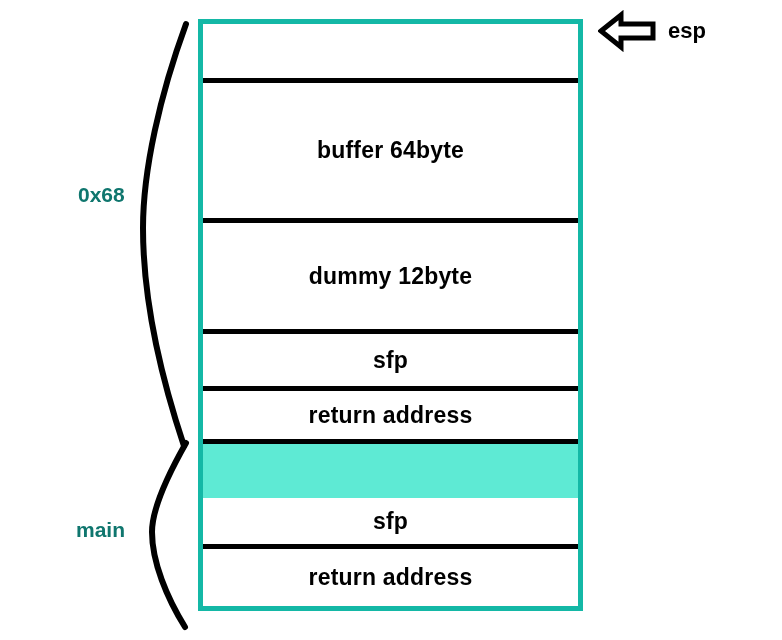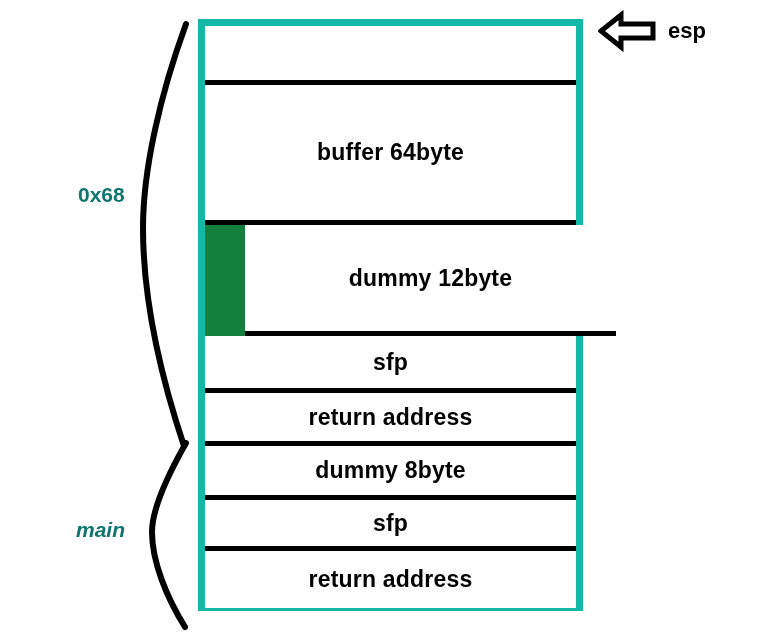--- a/index.html
+++ b/index.html
@@ -23,23 +23,23 @@
     height: 640px;
   }
 
   
   .stack-box {
     position: absolute;
     left: 198px;
     top: 19px;
     width: 385px;
     height: 592px;
-    border: 7px solid #14b8a6;
+    border: 5px solid #14b8a6;
     box-sizing: border-box;
-    background: #15803d;
+    background: #5eead4;
   }
 
   .stack-row {
     position: absolute;
     left: 0;
     width: 100%;
     box-sizing: border-box;
     display: flex;
     align-items: center;
     justify-content: center;
@@ -76,21 +76,20 @@
     white-space: nowrap;
     line-height: 1;
   }
   #label-0x68 {
     left: 78px;
     top: 184px;
   }
   #label-main {
     left: 76px;
     top: 519px;
-    font-style: italic;
   }
 
   
   .pointer {
     position: absolute;
     display: flex;
     align-items: center;
     height: 44px;
     justify-content: flex-end;
   }
@@ -130,35 +129,32 @@
   <div class="stack-box">
 
     <div class="stack-row" style="top:0px;height:59px;">
       <span class="row-label"></span>
     </div>
 
     <div class="stack-row" style="top:59px;height:140px;">
       <span class="row-label">buffer 64byte</span>
     </div>
 
-    <div class="stack-row" style="top:199px;height:111px;margin-left:40px;">
+    <div class="stack-row" style="top:199px;height:111px;">
       <span class="row-label">dummy 12byte</span>
     </div>
 
     <div class="stack-row" style="top:310px;height:57px;">
       <span class="row-label">sfp</span>
     </div>
 
     <div class="stack-row" style="top:367px;height:53px;">
       <span class="row-label">return address</span>
     </div>
 
-    <div class="stack-row" style="top:420px;height:54px;">
-      <span class="row-label">dummy 8byte</span>
-    </div>
 
     <div class="stack-row" style="top:474px;height:51px;">
       <span class="row-label">sfp</span>
     </div>
 
     <div class="stack-row last" style="top:525px;height:57px;">
       <span class="row-label">return address</span>
     </div>
 
   </div>

